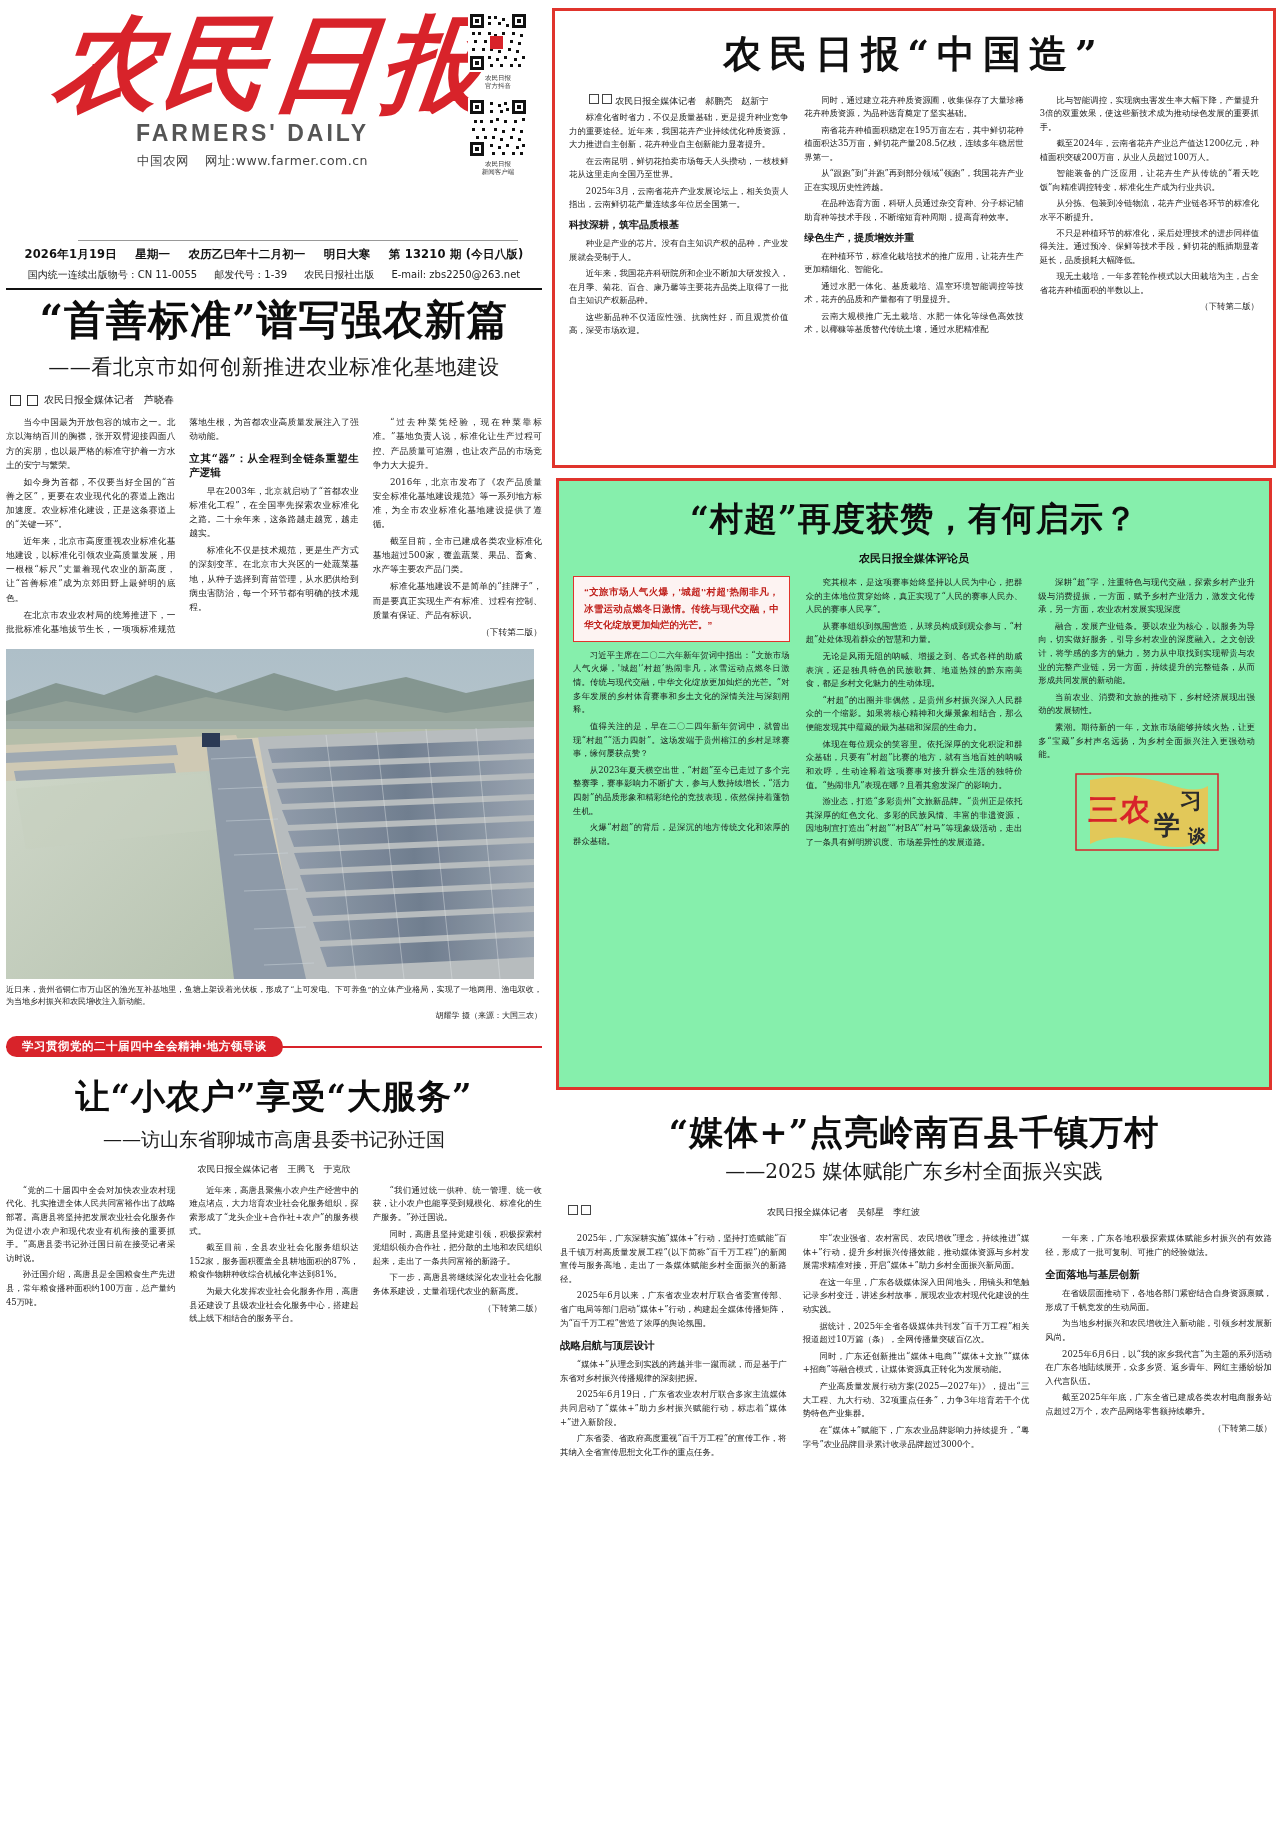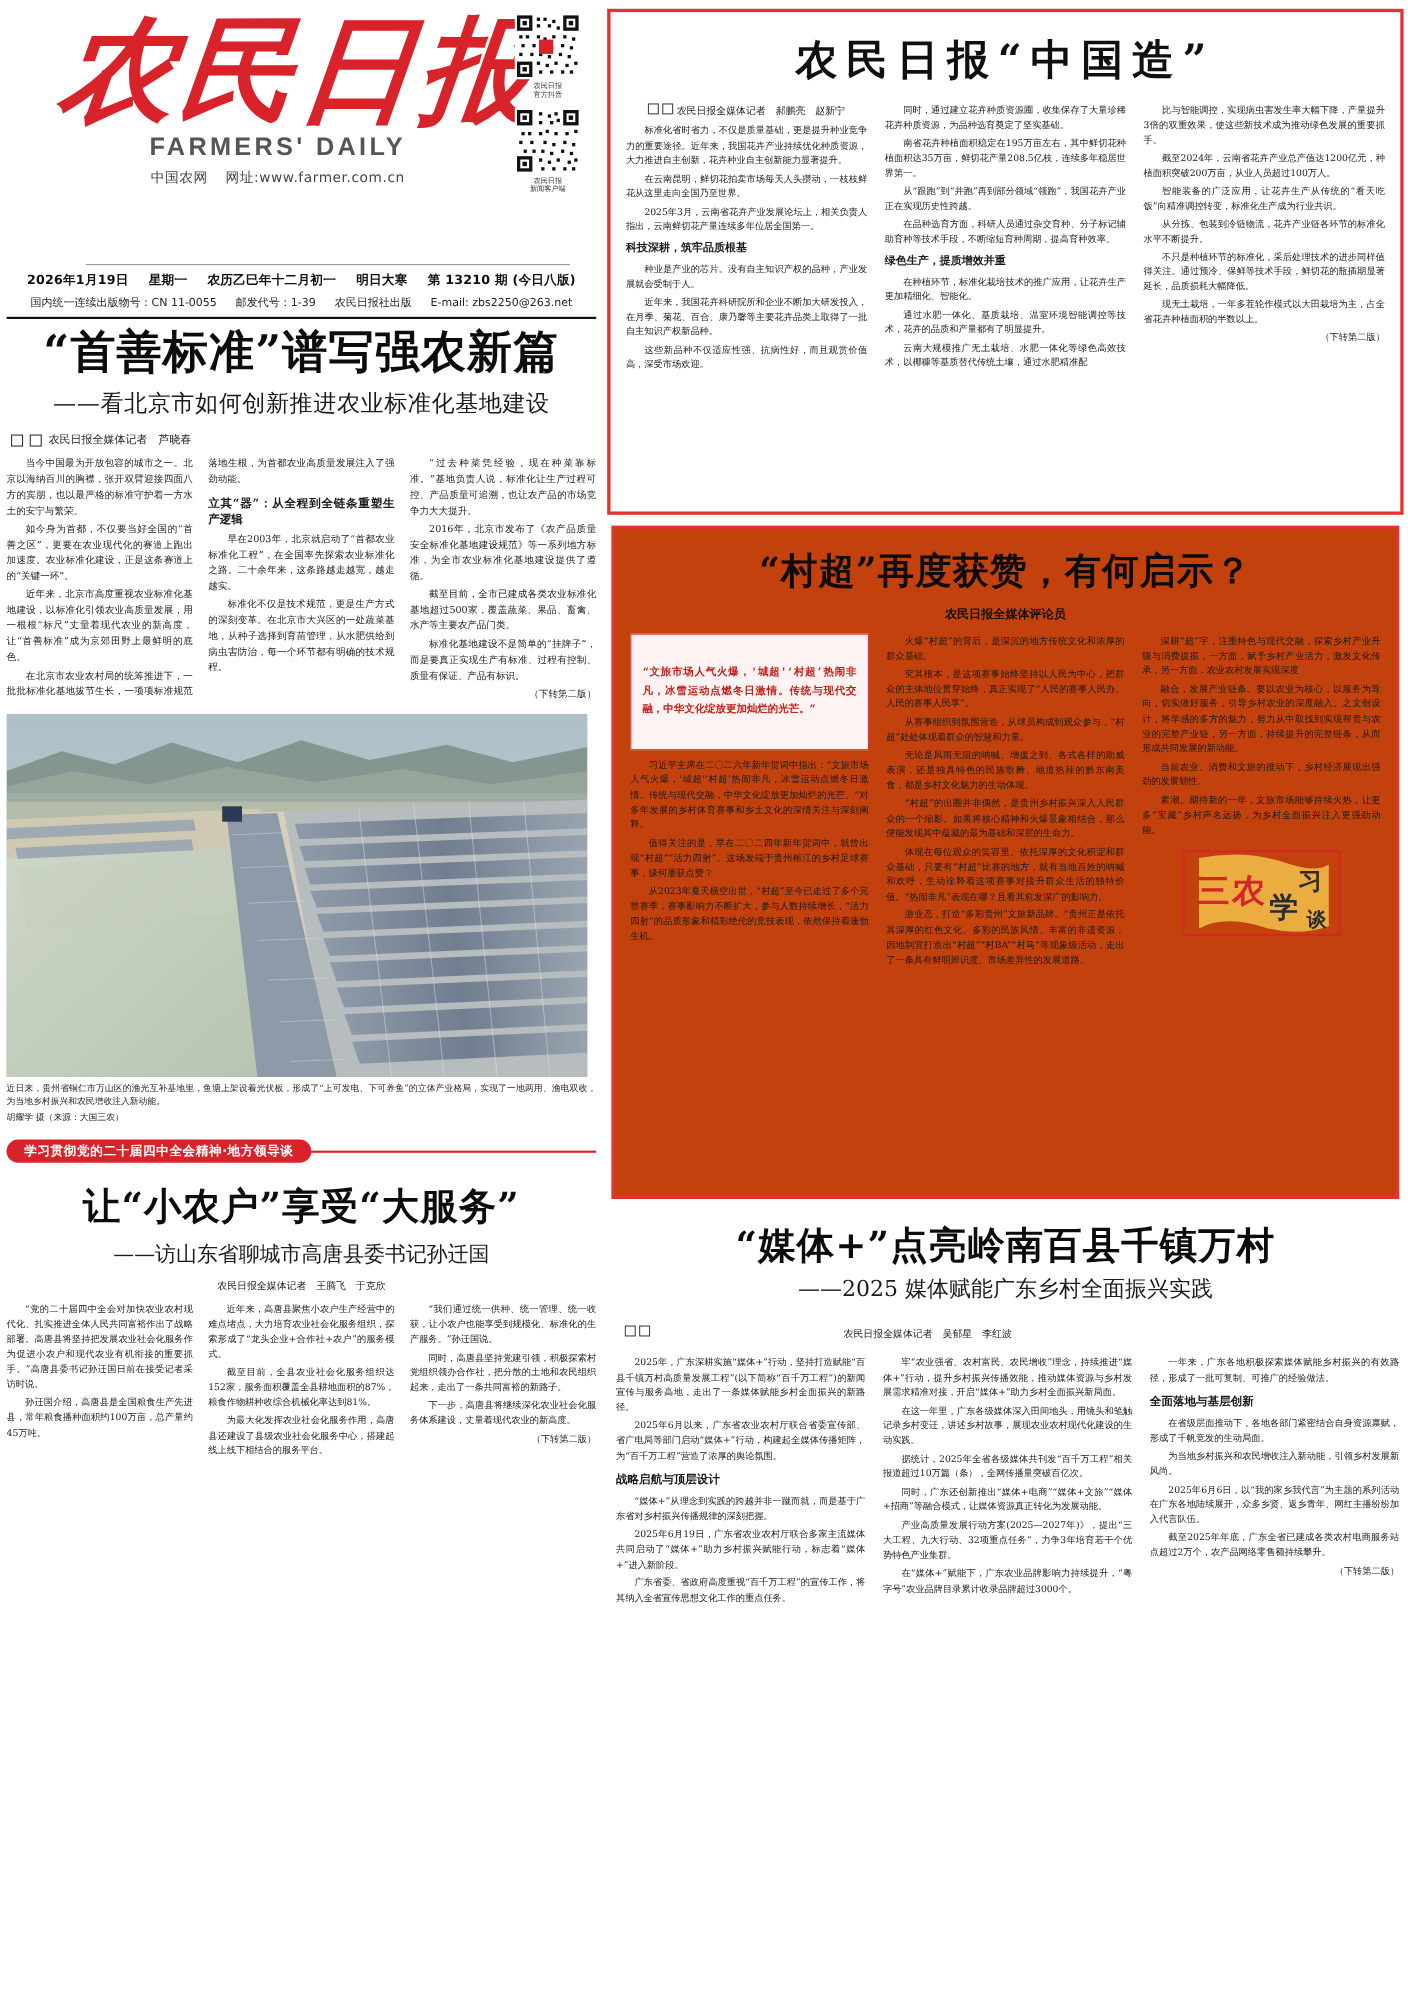--- a/index.html
+++ b/index.html
@@ -91,21 +91,21 @@
 
   .photo {
     margin-top:10px; width:528px; height:330px; position:relative; overflow:hidden;
     background:linear-gradient(#b9c7cf,#9fb0b8);
   }
   .photo svg { display:block; }
   .photo-cap {
     margin-top:5px; font-size:8px; line-height:1.5; color:#222; text-align:justify;
     font-family:"DejaVu Serif","Liberation Serif",serif;
   }
-  .photo-credit { font-size:8px; color:#222; margin-top:2px; }
+  .photo-credit { font-size:8px; text-align:right; color:#222; margin-top:2px; }
 
   .red-banner {
     margin-top:14px; height:24px; position:relative;
     display:flex; align-items:center; justify-content:flex-start;
   }
   .red-banner .bar { position:absolute; left:0; right:0; top:11px; height:2px; background:#d8232a; }
   .red-banner .pill {
     position:relative; background:#d8232a; color:#fff; font-size:11.5px;
     font-weight:bold; padding:3px 16px; border-radius:11px; letter-spacing:0.5px;
     white-space:nowrap;
@@ -140,39 +140,39 @@
     font-family:"DejaVu Serif","Liberation Serif",serif;
     font-size:8.4px; line-height:1.6; text-align:justify; color:#1a1a1a;
   }
   .boxed-body p { margin:0 0 3px 0; text-indent:2em; }
   .boxed-body .shead { text-indent:0; font-weight:bold; font-size:10px; margin:6px 0 4px 0; }
   .boxed-byline { font-size:9px; text-align:center; margin:4px 0 6px 0; text-indent:0 !important; }
   .mark-box { display:inline-block; width:10px; height:10px; border:1px solid #444; margin-right:3px; }
 
   .cun-chao {
     position:absolute; left:4px; top:478px; width:716px; height:612px;
-    border:3px solid #e0342c; background:#c2410c;
+    border:3px solid #e0342c; background:#86efac;
   }
   .cc-head {
     font-family:"DejaVu Serif","Liberation Serif",serif;
     font-size:33px; font-weight:bold; text-align:center; margin-top:16px;
     letter-spacing:1px; color:#0c0c0c; white-space:nowrap;
   }
   .cc-byline { text-align:center; font-size:11px; font-weight:bold; margin-top:9px; color:#111; }
   .cc-body {
     margin:10px 14px 0 14px;
     column-count:3; column-gap:16px;
     font-family:"DejaVu Serif","Liberation Serif",serif;
     font-size:8.4px; line-height:1.62; text-align:justify; color:#1a1a1a;
   }
   .cc-body p { margin:0 0 3px 0; text-indent:2em; }
   .pullquote {
-    border:1px solid #e0342c; background:#fdf3f2; padding:27px 10px;
+    border:1px solid #e0342c; background:#fdf3f2; padding:7px 10px;
     font-size:9.5px; line-height:1.75; color:#c0201b; font-weight:bold;
-    text-indent:0; margin-bottom:7px; font-family:Liberation Mono, monospace;
+    text-indent:0; margin-bottom:7px; font-family:Liberation Sans, sans-serif;
   }
   .sannong-stamp {
     width:150px; height:88px; margin:6px auto 0 auto; position:relative;
   }
 
   .media-head {
     position:absolute; left:4px; top:1110px; width:716px;
     font-family:"DejaVu Serif","Liberation Serif",serif;
     font-size:34px; font-weight:bold; text-align:center; color:#0c0c0c;
     letter-spacing:1px; white-space:nowrap;

